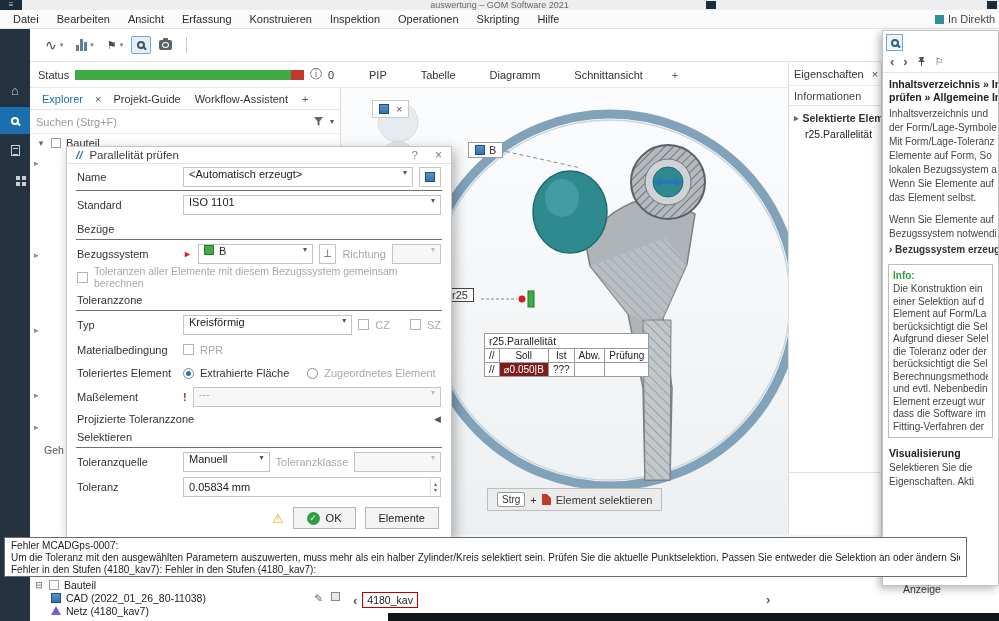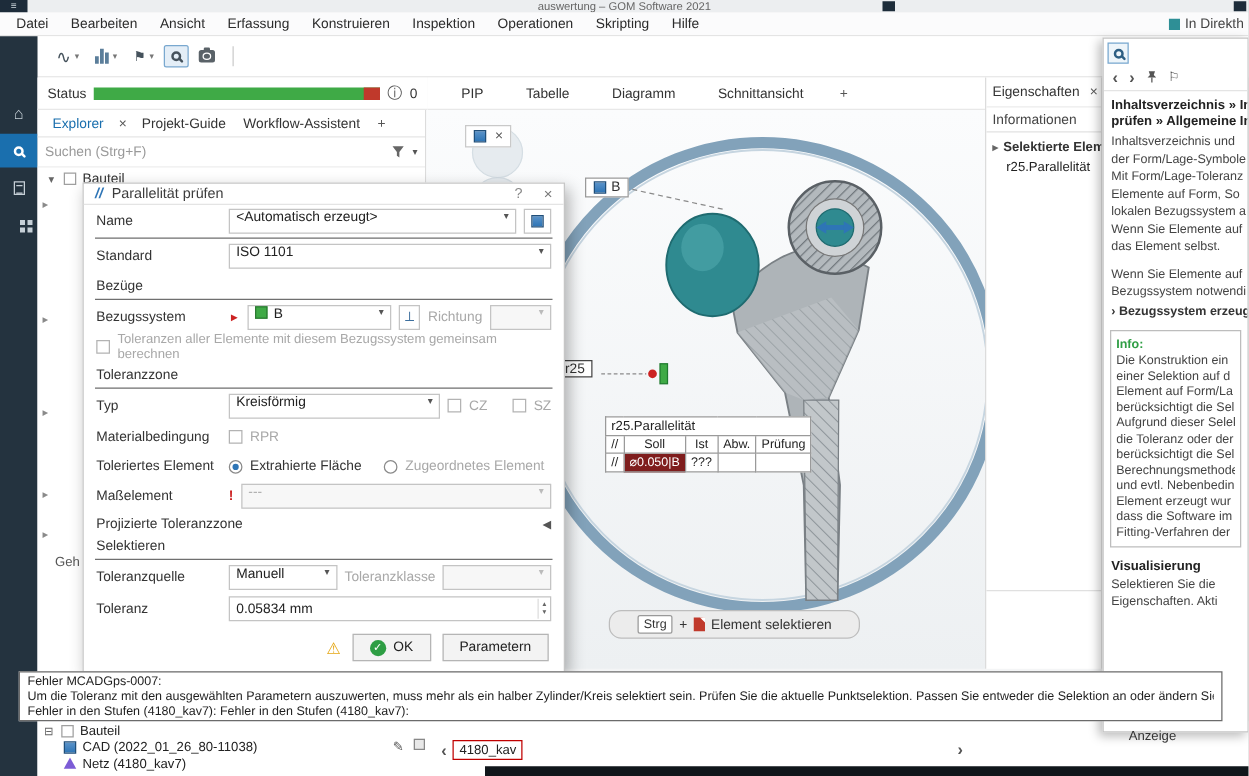--- a/index.html
+++ b/index.html
@@ -67,21 +67,21 @@
   .vp-svg{position:absolute;left:0;top:0}
   .vmini{position:absolute;left:31px;top:12px;background:#fff;border:1px solid #c9c9c9;display:flex;align-items:center;gap:7px;padding:3px 6px}
   .cube{width:10px;height:10px;background:linear-gradient(#5b93c9,#2e75b6);border:1px solid #1f4e79;display:inline-block;flex:none}
   .xclose{color:#555;font-size:11px;line-height:10px}
   .datumB{position:absolute;left:127px;top:54px;background:#fff;border:1px solid #9a9a9a;display:flex;align-items:center;gap:4px;padding:1px 6px;font-size:11px}
   .r25lbl{position:absolute;left:105px;top:200px;background:#fff;border:1px solid #444;padding:0 5px;font-size:11px}
   .rtab{position:absolute;left:143px;top:245px;border-collapse:collapse;background:#fff;font-size:10px}
   .rtab td,.rtab th{border:1px solid #9a9a9a;padding:1px 4px;font-weight:normal;color:#222;text-align:center;height:14px}
   .rtab .ttl{text-align:left;font-size:10.5px}
   .rtab .tolcell{background:#7f1d1d;color:#fff;white-space:nowrap}
-  .hint{position:absolute;left:146px;top:400px;background:#ececec;border:1px solid #bdbdbd;border-radius:10px;display:flex;align-items:center;gap:5px;padding:3px 22px;color:#333}
+  .hint{position:absolute;left:146px;top:400px;background:#ececec;border:1px solid #bdbdbd;border-radius:0;display:flex;align-items:center;gap:5px;padding:3px 9px;color:#333}
   .key{border:1px solid #999;border-radius:2px;background:#fff;padding:0 4px;font-size:10px;height:15px;line-height:14px}
   .reddoc{width:9px;height:11px;background:#c0392b;position:relative;display:inline-block;flex:none}
   .reddoc::after{content:"";position:absolute;right:0;top:0;border:2px solid #fff;border-left-color:transparent;border-bottom-color:transparent}
 
   
   .props{position:absolute;left:788px;top:62px;width:94px;bottom:86px;background:#fff;border-left:1px solid #dcdcdc;border-right:1px solid #dcdcdc;overflow:hidden}
   .ptabs{display:flex;align-items:center;height:24px;border-bottom:1px solid #ececec;padding:0 5px;gap:4px;white-space:nowrap}
   .ptabs .lbl{color:#333}
   .ptabs2{display:flex;align-items:center;height:20px;border-bottom:1px solid #e2e2e2;padding:0 5px;color:#444;white-space:nowrap}
   .psec{display:flex;align-items:center;gap:4px;padding:6px 5px 2px;font-weight:bold;font-size:10.5px;white-space:nowrap}
@@ -128,21 +128,21 @@
   .spin{height:20px;border:1px solid #c4c4c4;display:inline-flex;align-items:center;padding:0 0 0 5px;background:#fff;color:#222}
   .spin .sval{flex:1}
   .spin .sbtns{display:flex;flex-direction:column;line-height:6px;font-size:6px;color:#666;border-left:1px solid #ddd;padding:2px 3px}
   .collapse{margin-left:auto;color:#555;font-size:9px}
   .dfoot{display:flex;align-items:center;justify-content:flex-end;gap:9px;padding:8px 12px;margin-top:auto}
   .warn{color:#e6a817;font-size:13px}
   .btn{height:22px;border:1px solid #b5b5b5;background:#f3f3f3;display:inline-flex;align-items:center;gap:6px;padding:0 13px;font-size:11px;color:#222}
   .okchk{width:13px;height:13px;border-radius:50%;background:#2e9e44;color:#fff;font-size:9px;display:inline-flex;align-items:center;justify-content:center}
 
   
-  .errbox{position:absolute;left:15px;top:537px;width:963px;height:40px;background:#fff;border:1px solid #6b6b6b;padding:2px 6px;font-size:10px;color:#1e1e1e;z-index:60;line-height:12px}
+  .errbox{position:absolute;left:4px;top:537px;width:963px;height:40px;background:#fff;border:1px solid #6b6b6b;padding:2px 6px;font-size:10px;color:#1e1e1e;z-index:60;line-height:12px}
   .errbox div{white-space:nowrap;overflow:hidden}
 
   
   .bottomstrip{position:absolute;left:30px;right:0;top:577px;height:44px;background:#fff}
   .btree{position:absolute;left:34px;top:578px;width:312px;height:40px;overflow:hidden;font-size:10.5px}
   .btrow{display:flex;align-items:center;gap:5px;height:13px;color:#222}
   .btrow .ind{width:12px;flex:none}
   .mesh{width:0;height:0;border-left:5px solid transparent;border-right:5px solid transparent;border-bottom:9px solid #7c5cd6;display:inline-block;flex:none}
   .rowicons{margin-left:auto;display:flex;gap:8px;color:#555;padding-right:6px}
   .chipico{width:9px;height:9px;border:1px solid #888;background:#e8e8e8;display:inline-block}
@@ -527,21 +527,21 @@
       </span>
     </div>
 
     <div class="dfoot">
       <span class="warn">⚠</span>
       <span class="btn">
           <span class="okchk">✓</span>
           <span>OK</span>
         </span>
       <span class="btn">
-          <span>Parametern</span>
+          <span>Elemente</span>
         </span>
     </div>
   </div>
 
   <div class="errbox">
     <div>Fehler MCADGps-0007:</div>
     <div>Um die Toleranz mit den ausgewählten Parametern auszuwerten, muss mehr als ein halber Zylinder/Kreis selektiert sein. Prüfen Sie die aktuelle Punktselektion. Passen Sie entweder die Selektion an oder ändern Sie die Parameter der Prüfung.</div>
     <div>Fehler in den Stufen (4180_kav7): Fehler in den Stufen (4180_kav7):</div>
   </div>
 

